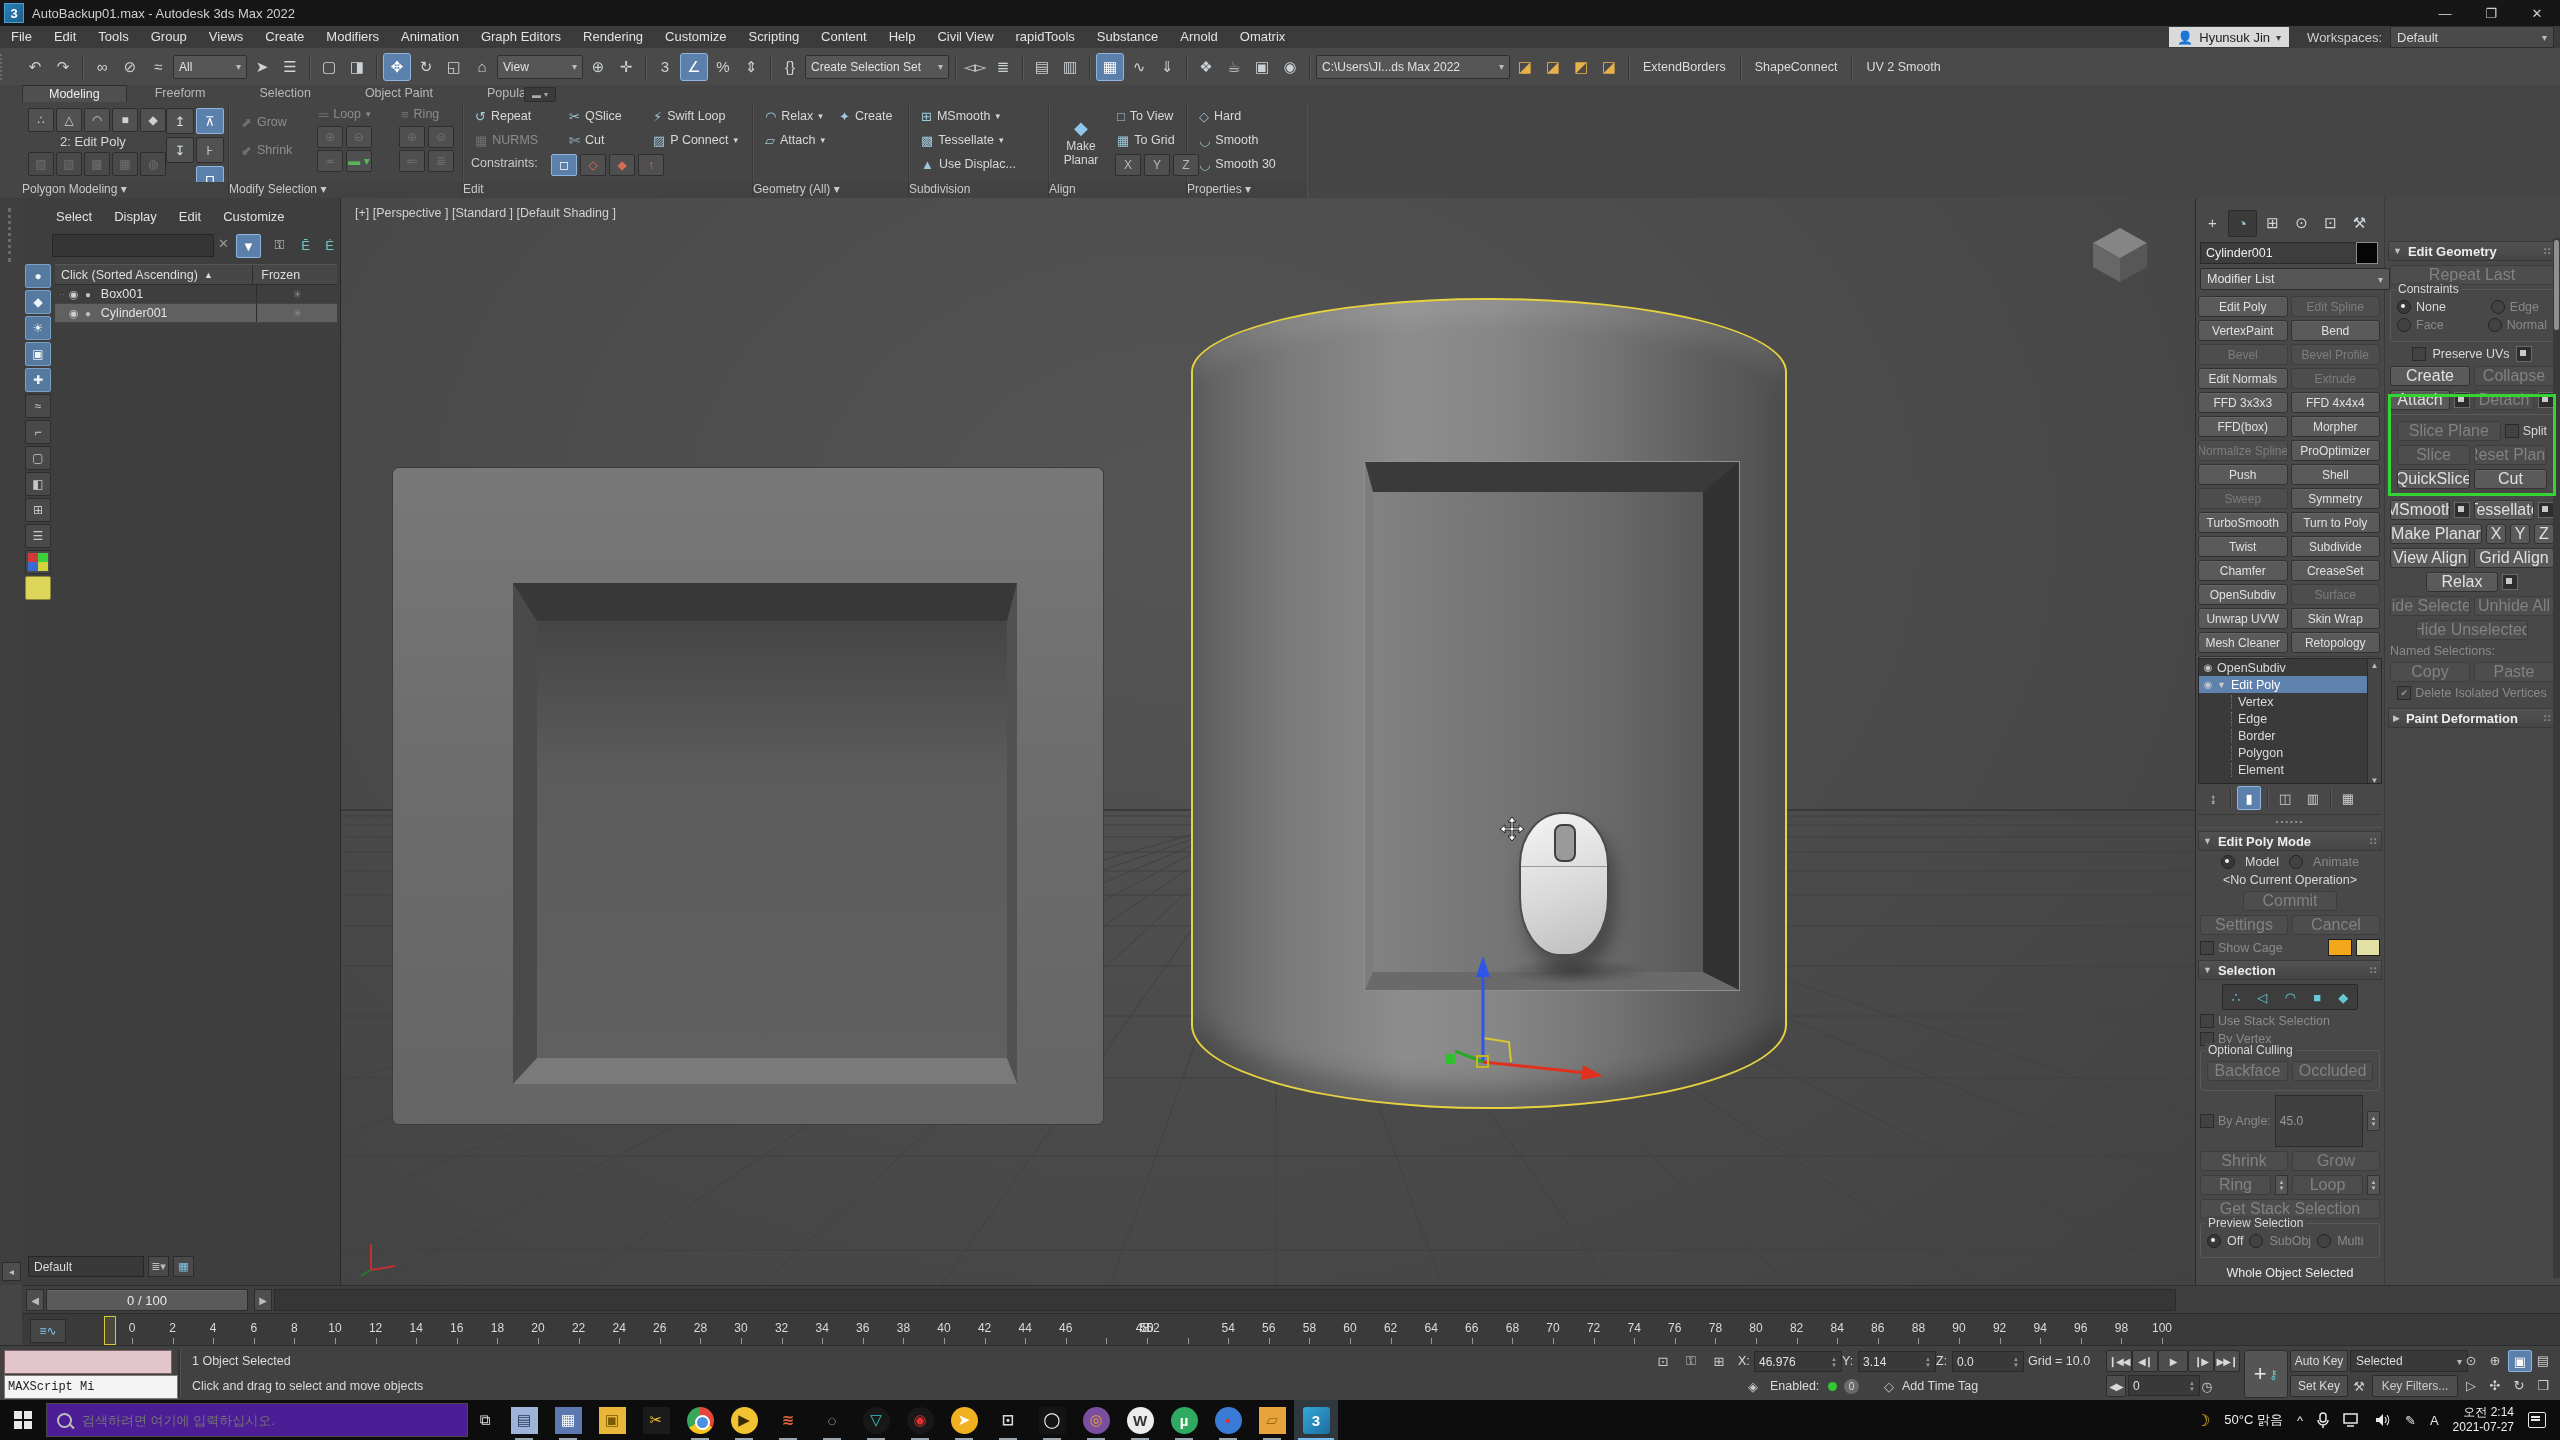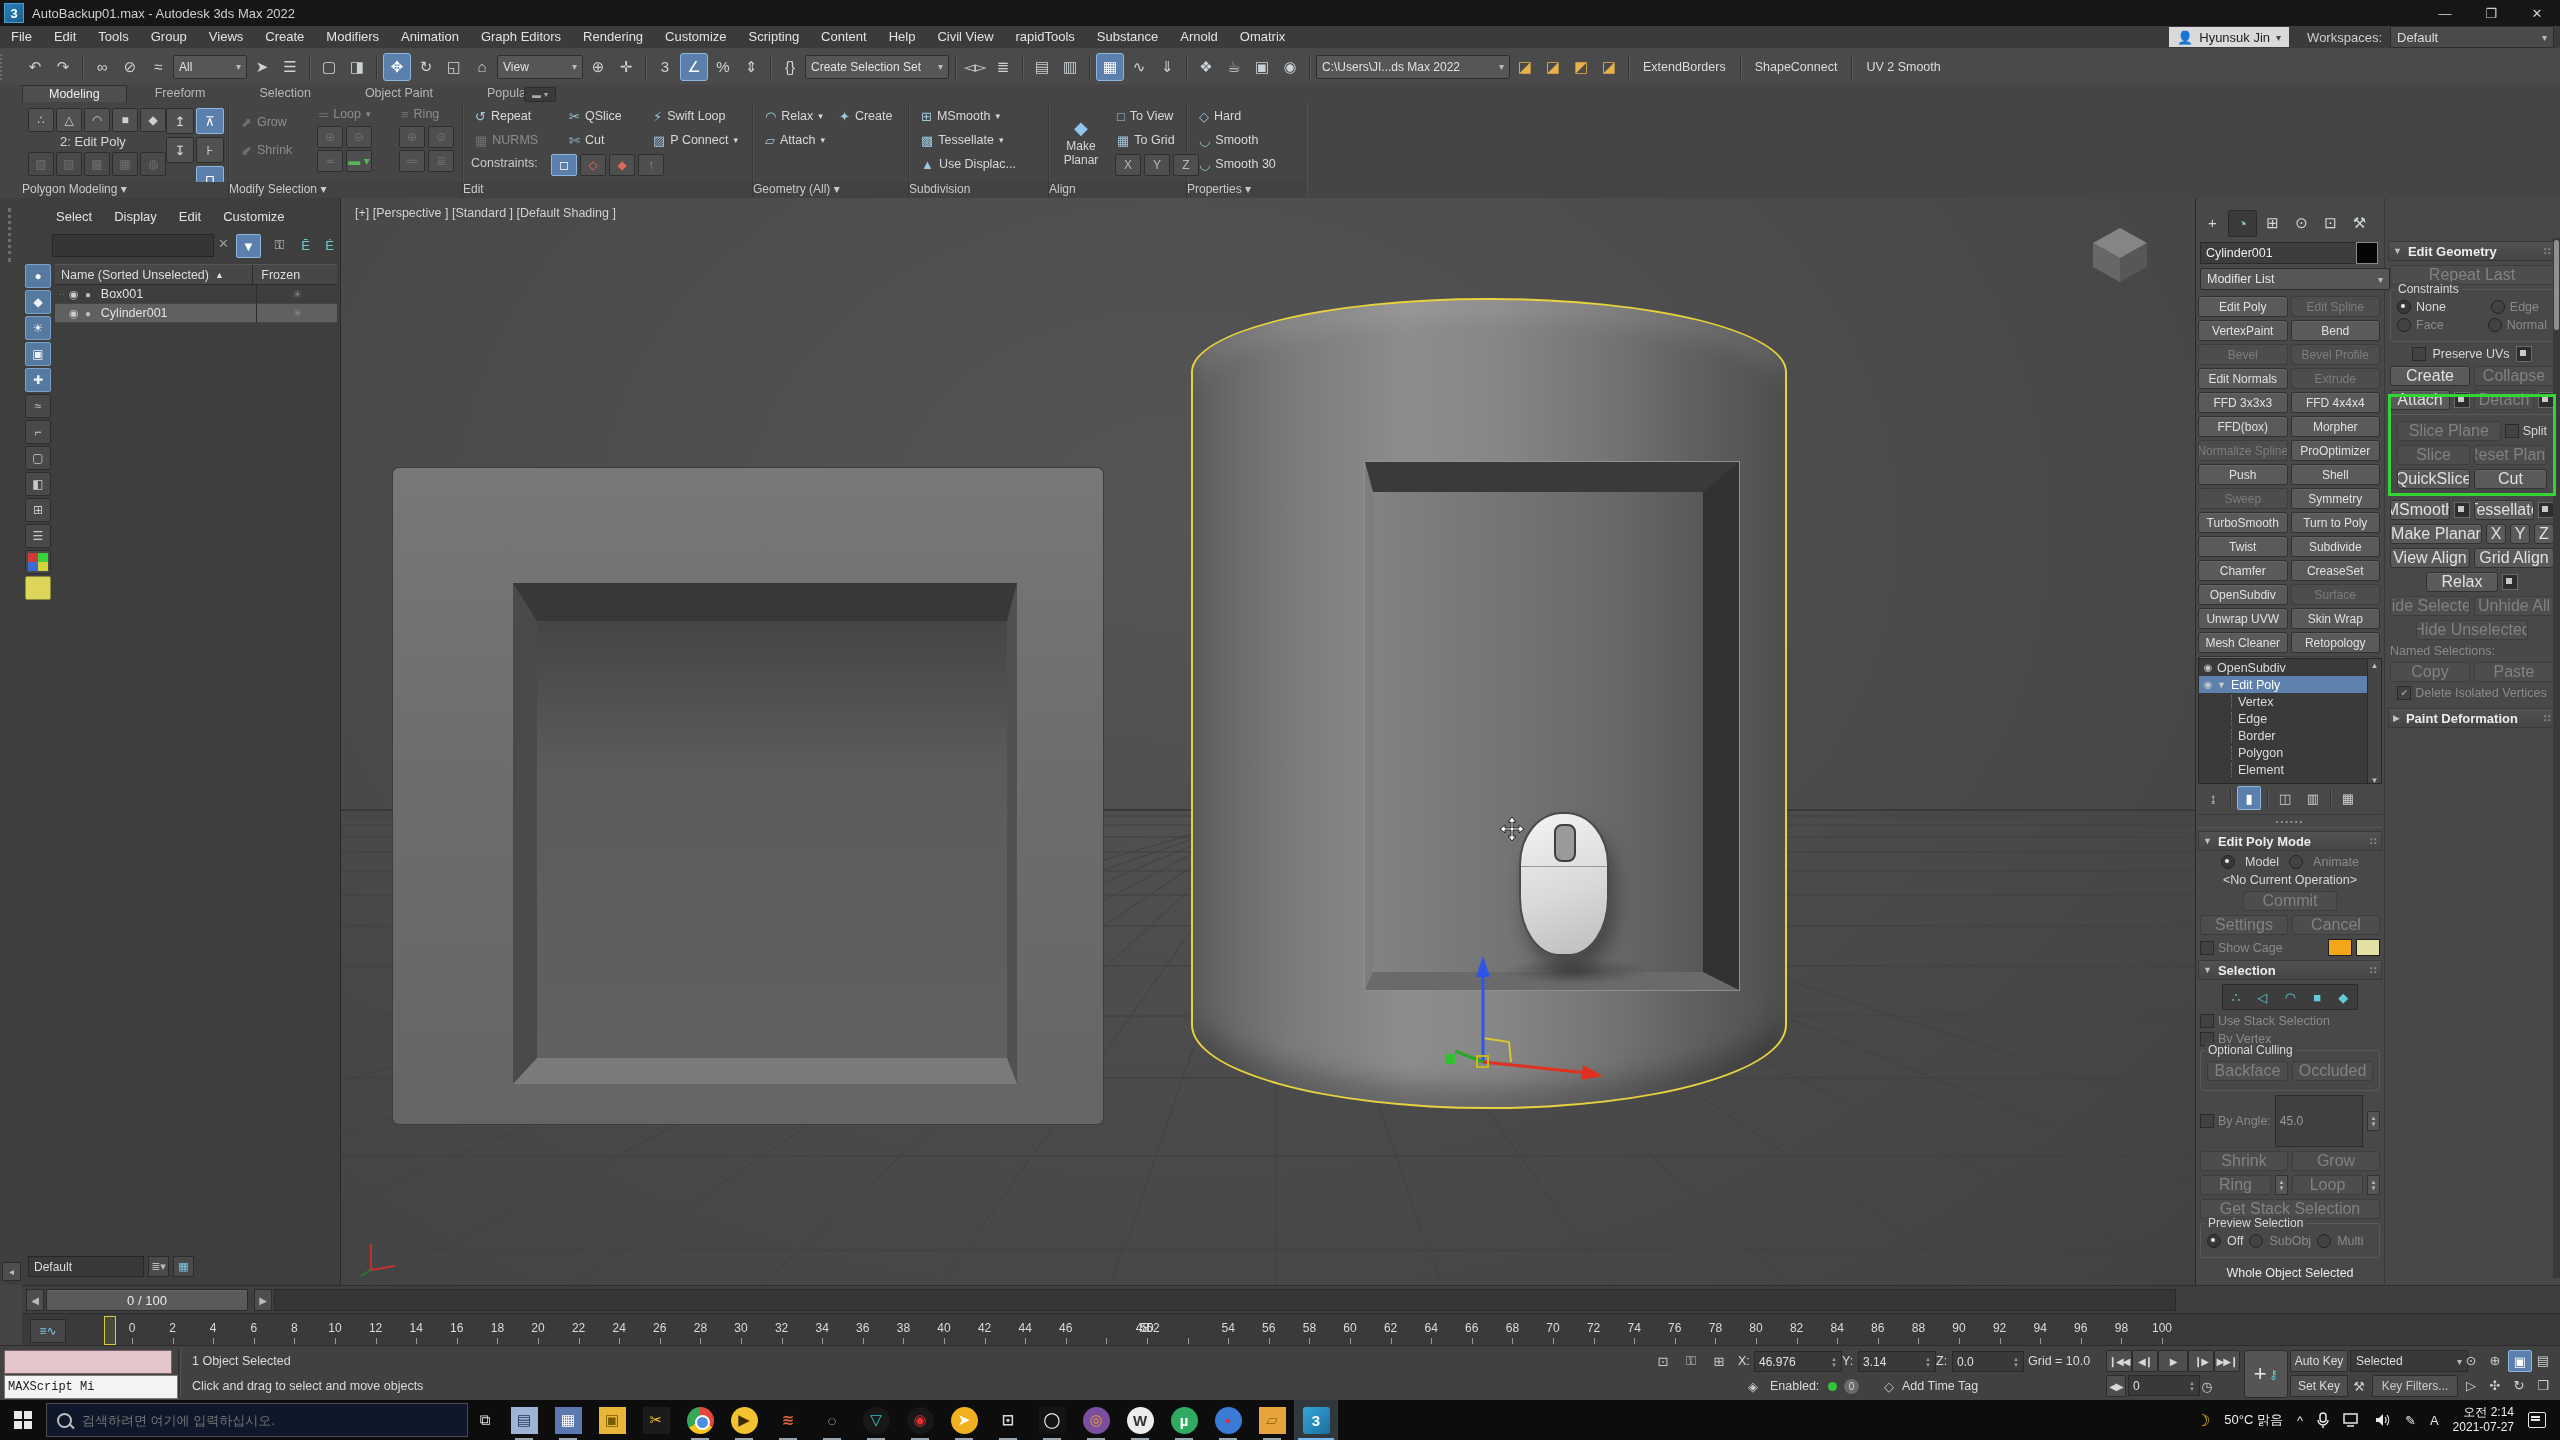--- a/index.html
+++ b/index.html
@@ -217,21 +217,21 @@
   .nav{position:absolute;width:22px;height:20px;display:flex;align-items:center;justify-content:center;border-radius:2px;
     color:#cfcfcf;font-size:13px}
   .nav.active{background:#5b80ab;border:1px solid #8fb4dd;color:#fff}
   .dotg{width:9px;height:9px;border-radius:50%;background:#35c435;display:inline-block}
   .badge0{width:15px;height:15px;border-radius:50%;background:#6a6a6a;color:#ddd;font-size:10px;display:inline-flex;align-items:center;justify-content:center}
   
   #taskbar{left:0;top:1400px;width:2560px;height:40px;background:#0d0d0d;display:flex;align-items:center}
   #tb-start{width:46px;height:40px;display:flex;align-items:center;justify-content:center}
   #tb-start .win{display:grid;grid-template-columns:8px 8px;grid-template-rows:8px 8px;gap:2px}
   #tb-start .win i{background:#e8e8e8;display:block}
-  #tb-search{width:400px;height:32px;background:#0f172a;border:1px solid #4a4a4a;display:flex;align-items:center;gap:8px;padding:0 10px;color:#bdbdbd}
+  #tb-search{width:400px;height:32px;background:#4c1d95;border:1px solid #4a4a4a;display:flex;align-items:center;gap:8px;padding:0 10px;color:#bdbdbd}
   #tb-search input{background:transparent;border:none;outline:none;color:#bdbdbd;font-size:13px;width:340px;font-family:inherit}
   .mag{width:11px;height:11px;border:2px solid #bdbdbd;border-radius:50%;position:relative;flex:none}
   .mag::after{content:"";position:absolute;left:9px;top:10px;width:7px;height:2px;background:#bdbdbd;transform:rotate(45deg)}
   #tb-taskview{width:34px;height:40px;display:flex;align-items:center;justify-content:center;color:#ddd;font-size:15px}
   #tb-apps{display:flex;height:40px}
   .tslot{width:44px;height:40px;display:flex;align-items:center;justify-content:center;position:relative}
   .tslot.active{background:#30373d}
   .tslot .ic{width:27px;height:27px;display:flex;align-items:center;justify-content:center;font-size:15px;font-weight:bold}
   .tslot .ic.round{border-radius:50%}
   .tslot .run{position:absolute;left:13px;bottom:0;width:18px;height:2px;background:#9aa7b0}
@@ -580,21 +580,21 @@
             <i style="background: rgb(58, 210, 58);"></i>
             <i style="background: rgb(58, 106, 210);"></i>
             <i style="background: rgb(210, 210, 58);"></i>
           </span>
         </div>
         <div class="fico" style="background: rgb(221, 214, 90); border-color: rgb(138, 138, 58);"></div>
       </div>
     <div id="exp-grid">
       <div class="exp-head">
         <div class="c1">
-          <span>Name (Sorted Unselected)</span>
+          <span>Click (Sorted Ascending)</span>
           <span style="font-size:9px">▲</span>
         </div>
         <div class="c2">Frozen</div>
       </div>
       <div id="exp-rows">
           <div class="exp-row">
             <span class="dots">··</span>
             <span class="eye">◉</span>
             <span class="dot">●</span>
             <span class="nm">Box001</span>

